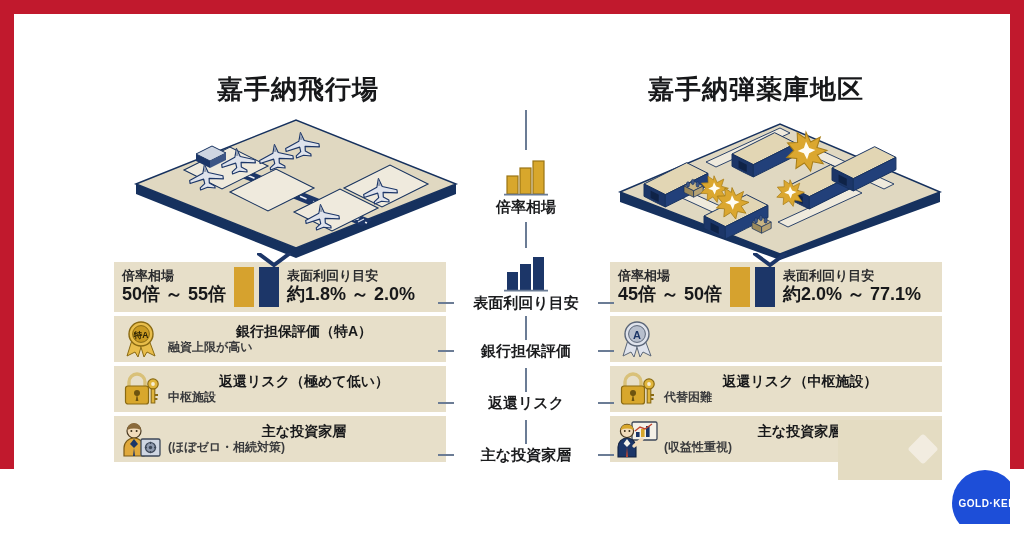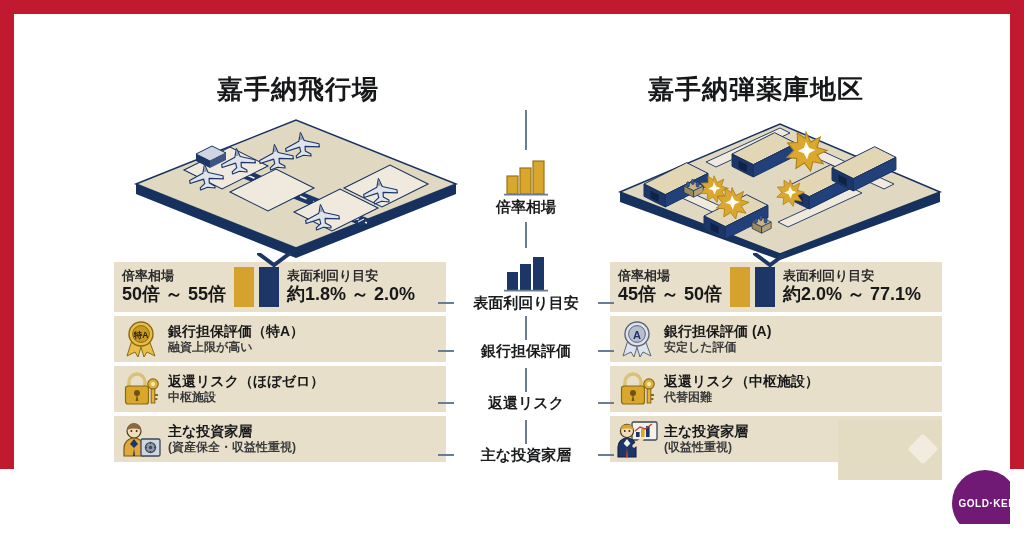--- a/index.html
+++ b/index.html
@@ -120,20 +120,21 @@
     justify-content: center;
   }
   .ficon svg { display: block; }
   .ftext { flex: 1 1 auto; min-width: 0; }
   .ftext .t1 {
     font-size: 14px;
     font-weight: 700;
     color: #17181a;
     line-height: 1.25;
     white-space: nowrap;
+    text-align: center;
   }
   .ftext .t2 {
     font-size: 12px;
     font-weight: 700;
     color: #3a3b3d;
     line-height: 1.25;
     white-space: nowrap;
   }
 
   
@@ -193,21 +194,21 @@
   }
 
   
   #logo {
     position: absolute;
     left: 938px;
     top: 456px;
     width: 66px;
     height: 66px;
     border-radius: 50%;
-    background: #701a75;
+    background: #1d4ed8;
     display: flex;
     align-items: center;
     justify-content: center;
   }
   #logo-text {
     font-size: 10px;
     font-weight: 700;
     color: #ffffff;
     letter-spacing: 0.5px;
     white-space: nowrap;
@@ -415,21 +416,21 @@
             <rect x="4.5" y="16" width="23" height="18" rx="2.6" fill="#d8a72c" stroke="#8a6a12" stroke-width="1.2"></rect>
             <circle cx="16" cy="23" r="3" fill="#6d5310"></circle>
             <path d="M16,24 L14.6,31 L17.4,31 Z" fill="#6d5310"></path>
             <circle cx="32" cy="14" r="5.2" fill="#e0b53c" stroke="#8a6a12" stroke-width="1.2"></circle>
             <circle cx="32" cy="14" r="1.9" fill="#f6edd4"></circle>
             <path d="M30.2,19 L30.2,33 L33.8,33 L33.8,19 Z" fill="#e0b53c" stroke="#8a6a12" stroke-width="1.1"></path>
             <path d="M33.8,25 L37,25 M33.8,29 L36.4,29" stroke="#8a6a12" stroke-width="1.8"></path>
           </svg>
         </div>
         <div class="ftext">
-          <div class="t1">返還リスク（ほぼゼロ）</div>
+          <div class="t1">返還リスク（極めて低い）</div>
           <div class="t2">中枢施設</div>
         </div>
       </div>
 
       <div class="row feature">
         <div class="ficon">
           <svg width="42" height="38" viewBox="0 0 42 38" xmlns="http://www.w3.org/2000/svg">
             <circle cx="14" cy="11" r="7" fill="#f2dcbb" stroke="#4a3a22" stroke-width="1.2"></circle>
             <path d="M7,10 a7,7 0 0 1 14,0 a12,7 0 0 0 -14,0 Z" fill="#8a6a3a"></path>
             <circle cx="11.4" cy="11" r="1" fill="#3a2d18"></circle>
@@ -438,21 +439,21 @@
             <path d="M14,19 L10,24 L14,28 L18,24 Z" fill="#1c3668"></path>
             <path d="M14,28 L13,36 L15,36 Z" fill="#1c3668"></path>
             <rect x="21" y="19" width="19" height="17" rx="1.6" fill="#cfd6e2" stroke="#3c4758" stroke-width="1.3"></rect>
             <circle cx="30.5" cy="27.5" r="5" fill="#8e99ad" stroke="#3c4758" stroke-width="1.2"></circle>
             <circle cx="30.5" cy="27.5" r="1.7" fill="#3c4758"></circle>
             <path d="M30.5,21.8 L30.5,24 M30.5,31 L30.5,33.2 M24.8,27.5 L27,27.5 M34,27.5 L36.2,27.5" stroke="#3c4758" stroke-width="1.3"></path>
           </svg>
         </div>
         <div class="ftext">
           <div class="t1">主な投資家層</div>
-          <div class="t2">(資産保全・収益性重視)</div>
+          <div class="t2">(ほぼゼロ・相続対策)</div>
         </div>
       </div>
     </div>
 
     <div class="panel" id="panel-right">
 
       <div class="row metric">
         <div class="metric-block">
           <div class="metric-label">倍率相場</div>
           <div class="metric-value">45倍 ～ 50倍</div>
@@ -474,24 +475,20 @@
 
       <div class="row feature">
         <div class="ficon">
           <svg width="40" height="38" viewBox="0 0 40 38" xmlns="http://www.w3.org/2000/svg">
             <path d="M11,20 L6,36 L14,32 L17,37 L21,24 Z" fill="#dfe3ec" stroke="#5b6678" stroke-width="1"></path>
             <path d="M28,20 L34,36 L26,32 L23,37 L19,24 Z" fill="#dfe3ec" stroke="#5b6678" stroke-width="1"></path>
             <circle cx="20" cy="14" r="12" fill="#dfe3ec" stroke="#5b6678" stroke-width="1.4"></circle>
             <circle cx="20" cy="14" r="8.4" fill="#b7bfcd" stroke="#5b6678" stroke-width="1"></circle>
             <text x="20" y="18.5" text-anchor="middle" font-size="11" font-weight="700" fill="#1c3668" font-family="Liberation Sans, DejaVu Sans, sans-serif">A</text>
           </svg>
-        </div>
-        <div class="ftext">
-          <div class="t1">銀行担保評価 (A)</div>
-          <div class="t2">安定した評価</div>
         </div>
       </div>
 
       <div class="row feature">
         <div class="ficon">
           <svg width="40" height="38" viewBox="0 0 40 38" xmlns="http://www.w3.org/2000/svg">
             <path d="M8,17 V12 a8,8 0 0 1 16,0 V17" fill="none" stroke="#d9c179" stroke-width="3.4"></path>
             <rect x="4.5" y="16" width="23" height="18" rx="2.6" fill="#d8a72c" stroke="#8a6a12" stroke-width="1.2"></rect>
             <circle cx="16" cy="23" r="3" fill="#6d5310"></circle>
             <path d="M16,24 L14.6,31 L17.4,31 Z" fill="#6d5310"></path>

